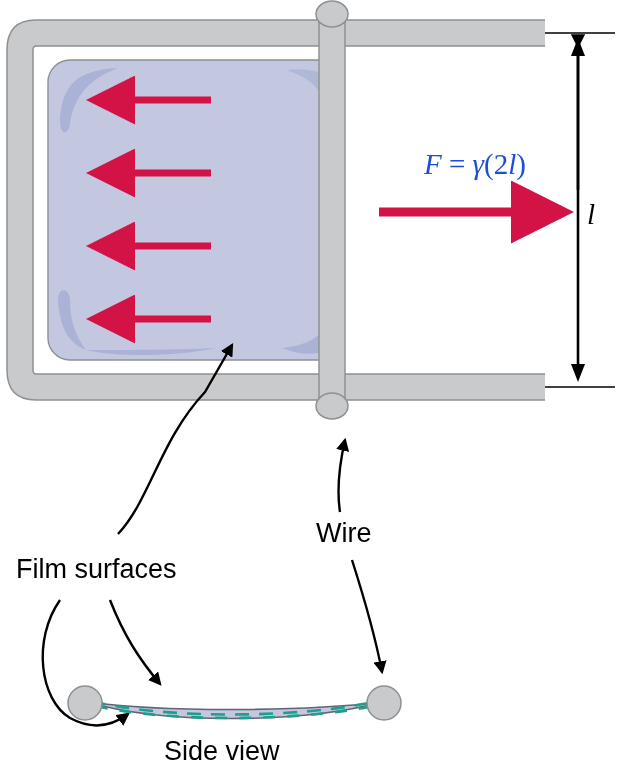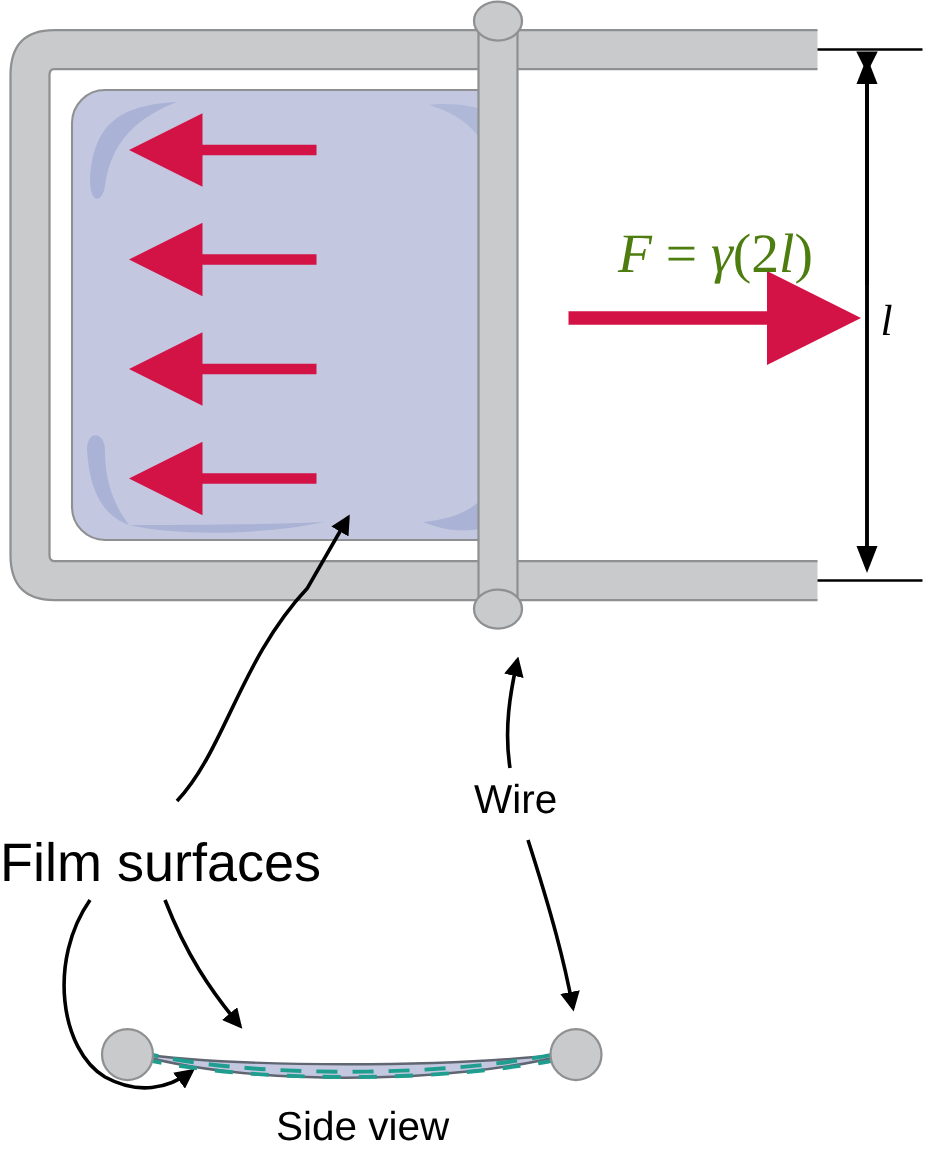--- a/index.html
+++ b/index.html
@@ -22,42 +22,41 @@
     width: 619px;
     height: 772px;
   }
   .label-text {
     position: absolute;
     color: #000000;
     font-family: Liberation Sans, sans-serif;
     white-space: nowrap;
   }
   #label-film-surfaces {
-    left: 0px;
+    left: 16px;
     top: 554px;
-    font-size: 36px;
+    font-size: 27px;
   }
   #label-wire {
     left: 316px;
     top: 518px;
     font-size: 27px;
   }
   #label-side-view {
     left: 164px;
     top: 736px;
     font-size: 27px;
-    margin-left: 20px;
   }
   #label-force {
     position: absolute;
-    left: 412px;
+    left: 424px;
     top: 148px;
-    font-size: 37px;
+    font-size: 29px;
     font-family: "Liberation Serif", serif;
-    color: #4d7c0f;
+    color: #1d4ed8;
     white-space: nowrap;
   }
   #label-force .var-italic {
     font-style: italic;
   }
   #label-length {
     position: absolute;
     left: 587px;
     top: 198px;
     font-size: 29px;

